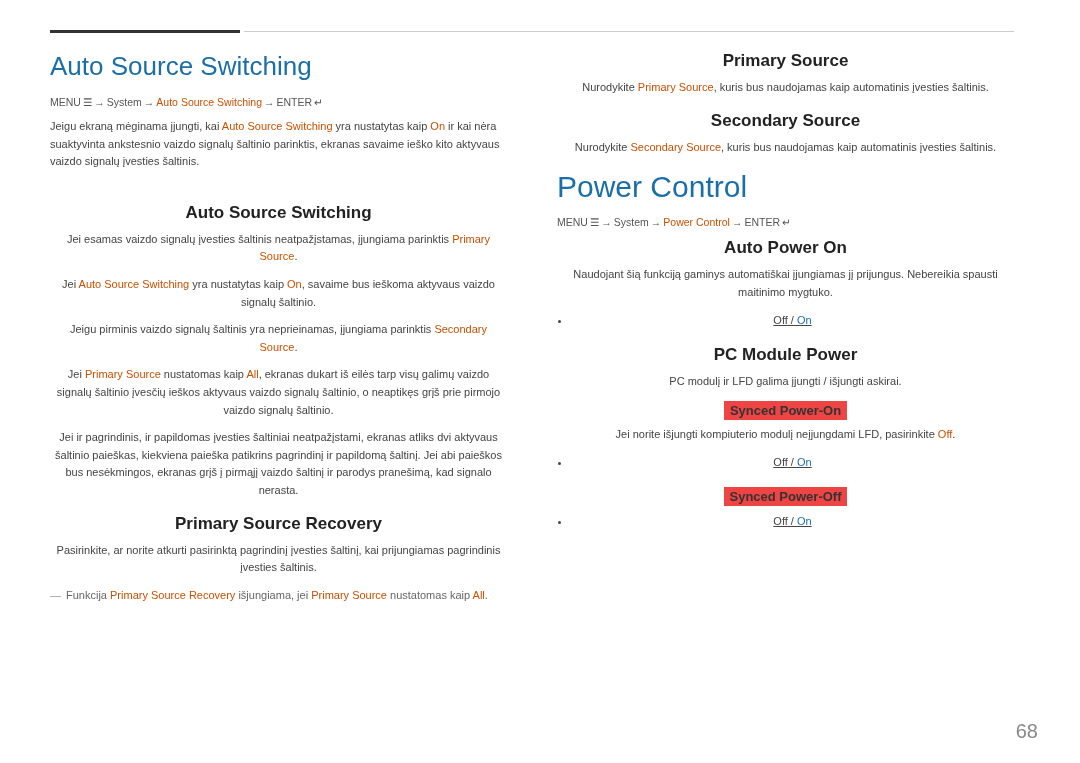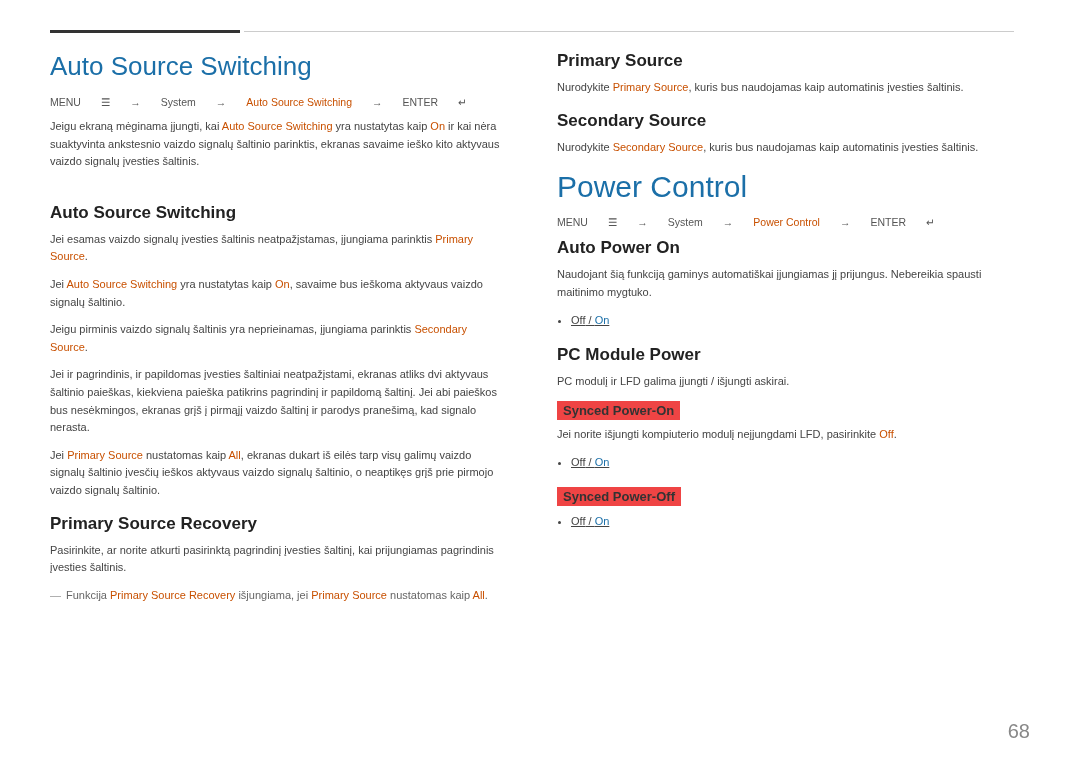--- a/index.html
+++ b/index.html
@@ -62,21 +62,21 @@
       color: #1b6fa8;
       margin-bottom: 14px;
     }
 
     .menu-path {
       font-size: 10.5px;
       color: #555;
       margin-bottom: 10px;
       display: flex;
       align-items: center;
-      gap: 20px;
+      gap: 2px;
       flex-wrap: wrap;
     }
 
     .menu-path .highlight {
       color: #c85000;
     }
 
     .intro-text {
       font-size: 11px;
       line-height: 1.6;
@@ -149,26 +149,27 @@
       background: #ef4444;
       color: #333;
       font-size: 13px;
       font-weight: 600;
       padding: 2px 6px;
       margin-bottom: 6px;
     }
 
     .section-block {
       margin-bottom: 14px;
+      text-align: center;
     }
 
     .page-number {
       position: absolute;
       bottom: 20px;
-      right: 50px;
+      right: 42px;
       font-size: 20px;
       color: #888;
       font-weight: 300;
     }
   </style>
 </head>
 <body>
 
 <div class="page-container">
 
@@ -203,24 +204,24 @@
         <p class="section-text">
           Jei esamas vaizdo signalų įvesties šaltinis neatpažįstamas, įjungiama parinktis <span class="highlight">Primary Source</span>.
         </p>
         <p class="section-text">
           Jei <span class="highlight">Auto Source Switching</span> yra nustatytas kaip <span class="highlight">On</span>, savaime bus ieškoma aktyvaus vaizdo signalų šaltinio.
         </p>
         <p class="section-text">
           Jeigu pirminis vaizdo signalų šaltinis yra neprieinamas, įjungiama parinktis <span class="highlight">Secondary Source</span>.
         </p>
         <p class="section-text">
+          Jei <span class="highlight">Primary Source</span> nustatomas kaip <span class="highlight">All</span>, ekranas dukart iš eilės tarp visų galimų vaizdo signalų šaltinio įvesčių ieškos aktyvaus vaizdo signalų šaltinio, o neaptikęs grįš prie pirmojo vaizdo signalų šaltinio.
+        </p>
+        <p class="section-text">
           Jei ir pagrindinis, ir papildomas įvesties šaltiniai neatpažįstami, ekranas atliks dvi aktyvaus šaltinio paieškas, kiekviena paieška patikrins pagrindinį ir papildomą šaltinį. Jei abi paieškos bus nesėkmingos, ekranas grįš į pirmąjį vaizdo šaltinį ir parodys pranešimą, kad signalo nerasta.
-        </p>
-        <p class="section-text">
-          Jei <span class="highlight">Primary Source</span> nustatomas kaip <span class="highlight">All</span>, ekranas dukart iš eilės tarp visų galimų vaizdo signalų šaltinio įvesčių ieškos aktyvaus vaizdo signalų šaltinio, o neaptikęs grįš prie pirmojo vaizdo signalų šaltinio.
         </p>
       </div>
 
       <div class="section-block">
         <h2 class="section-title">Primary Source Recovery</h2>
         <p class="section-text">
           Pasirinkite, ar norite atkurti pasirinktą pagrindinį įvesties šaltinį, kai prijungiamas pagrindinis įvesties šaltinis.
         </p>
         <div class="note-text">
           <span class="dash">―</span>

